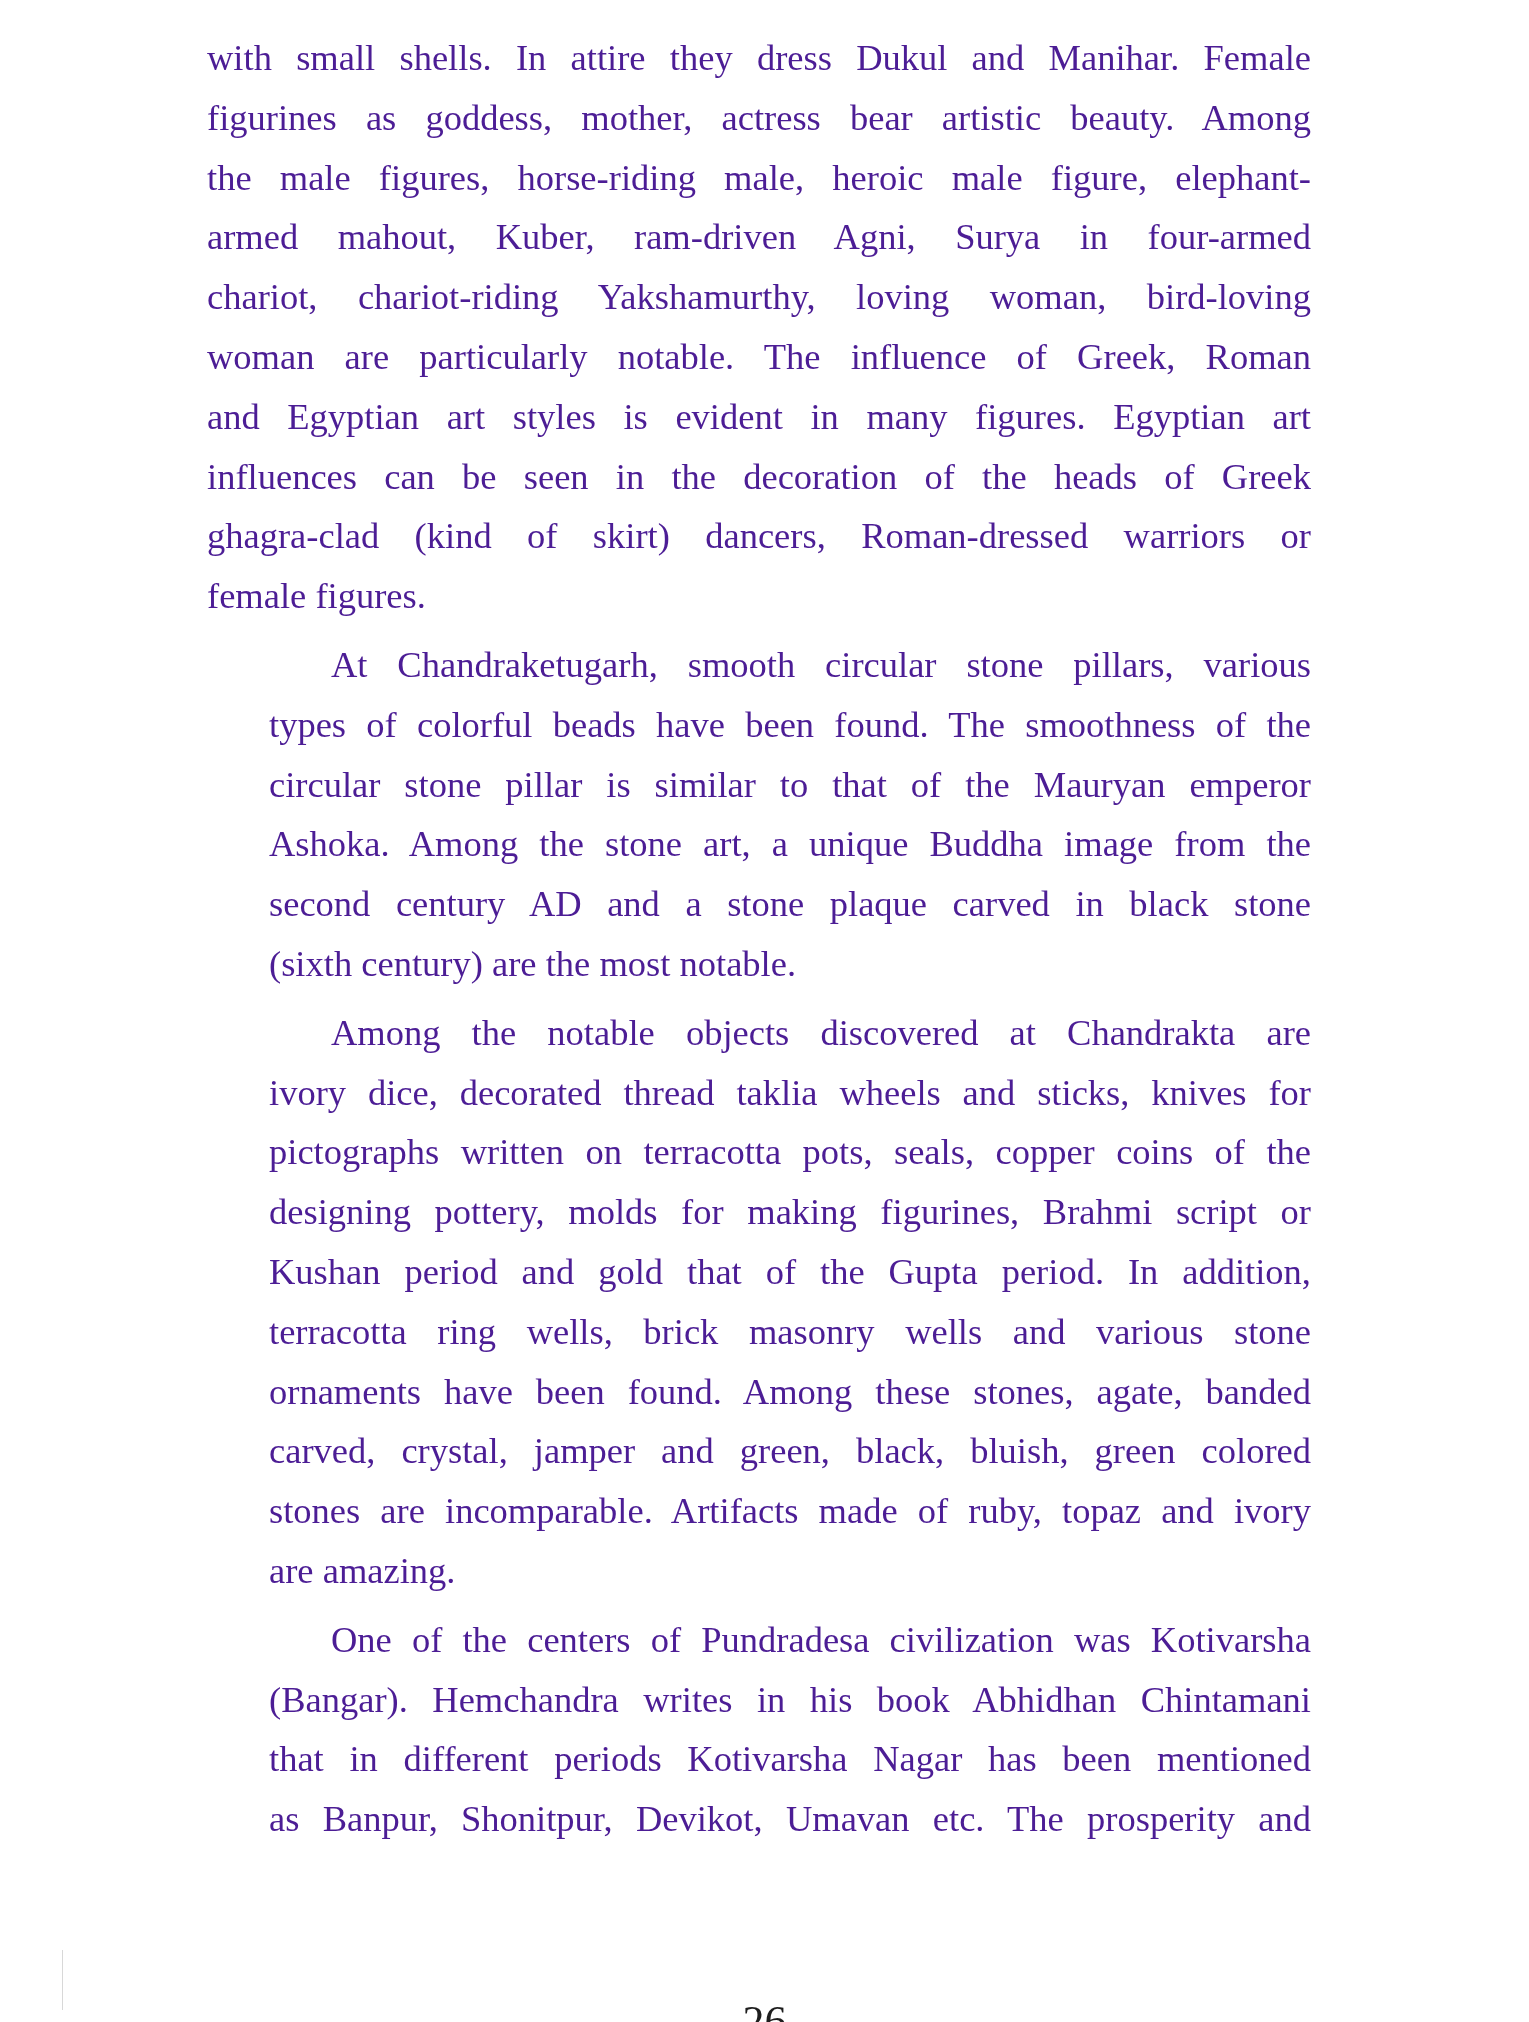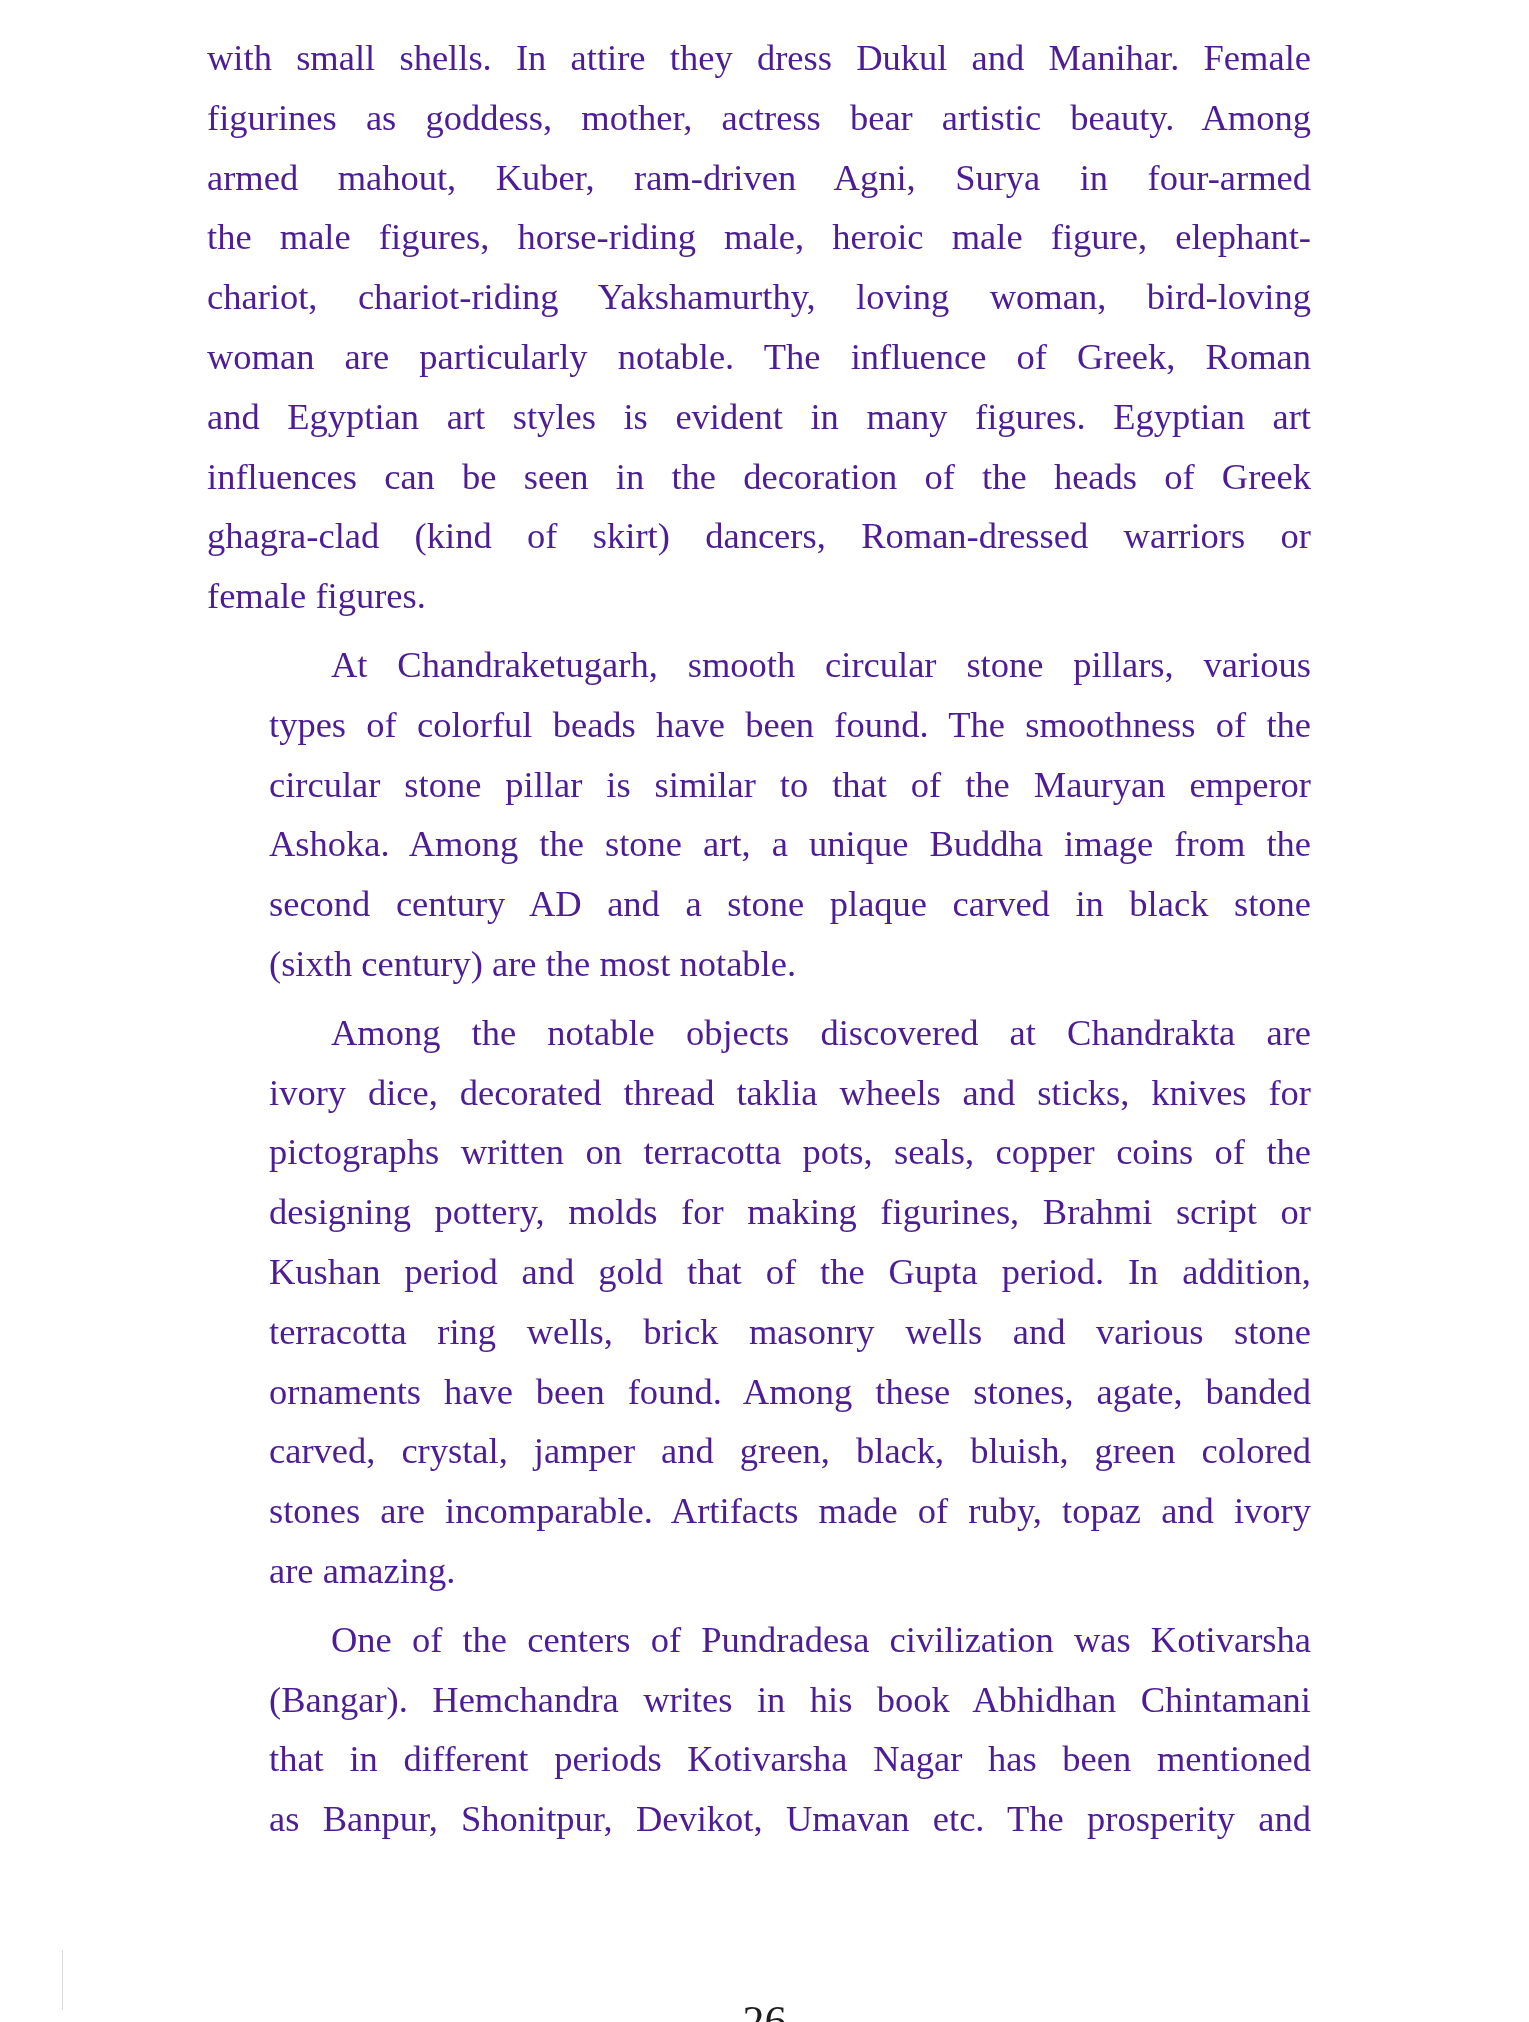--- a/index.html
+++ b/index.html
@@ -21,22 +21,22 @@
   }
   .scan-mark { position: absolute; background: #d8d8d8; }
 </style>
 </head>
 <body>
 
 <div class="page">
   <p>
     <span class="line">with small shells. In attire they dress Dukul and Manihar. Female</span>
     <span class="line">figurines as goddess, mother, actress bear artistic beauty. Among</span>
+    <span class="line">the male figures, horse-riding male, heroic male figure, elephant-</span>
     <span class="line">armed mahout, Kuber, ram-driven Agni, Surya in four-armed</span>
-    <span class="line">the male figures, horse-riding male, heroic male figure, elephant-</span>
     <span class="line">chariot, chariot-riding Yakshamurthy, loving woman, bird-loving</span>
     <span class="line">woman are particularly notable. The influence of Greek, Roman</span>
     <span class="line">and Egyptian art styles is evident in many figures. Egyptian art</span>
     <span class="line">influences can be seen in the decoration of the heads of Greek</span>
     <span class="line">ghagra-clad (kind of skirt) dancers, Roman-dressed warriors or</span>
     <span class="line last">female figures.</span>
   </p>
   <p class="indent">
     <span class="line" style="padding-left:62px;">At Chandraketugarh, smooth circular stone pillars, various</span>
     <span class="line">types of colorful beads have been found. The smoothness of the</span>

